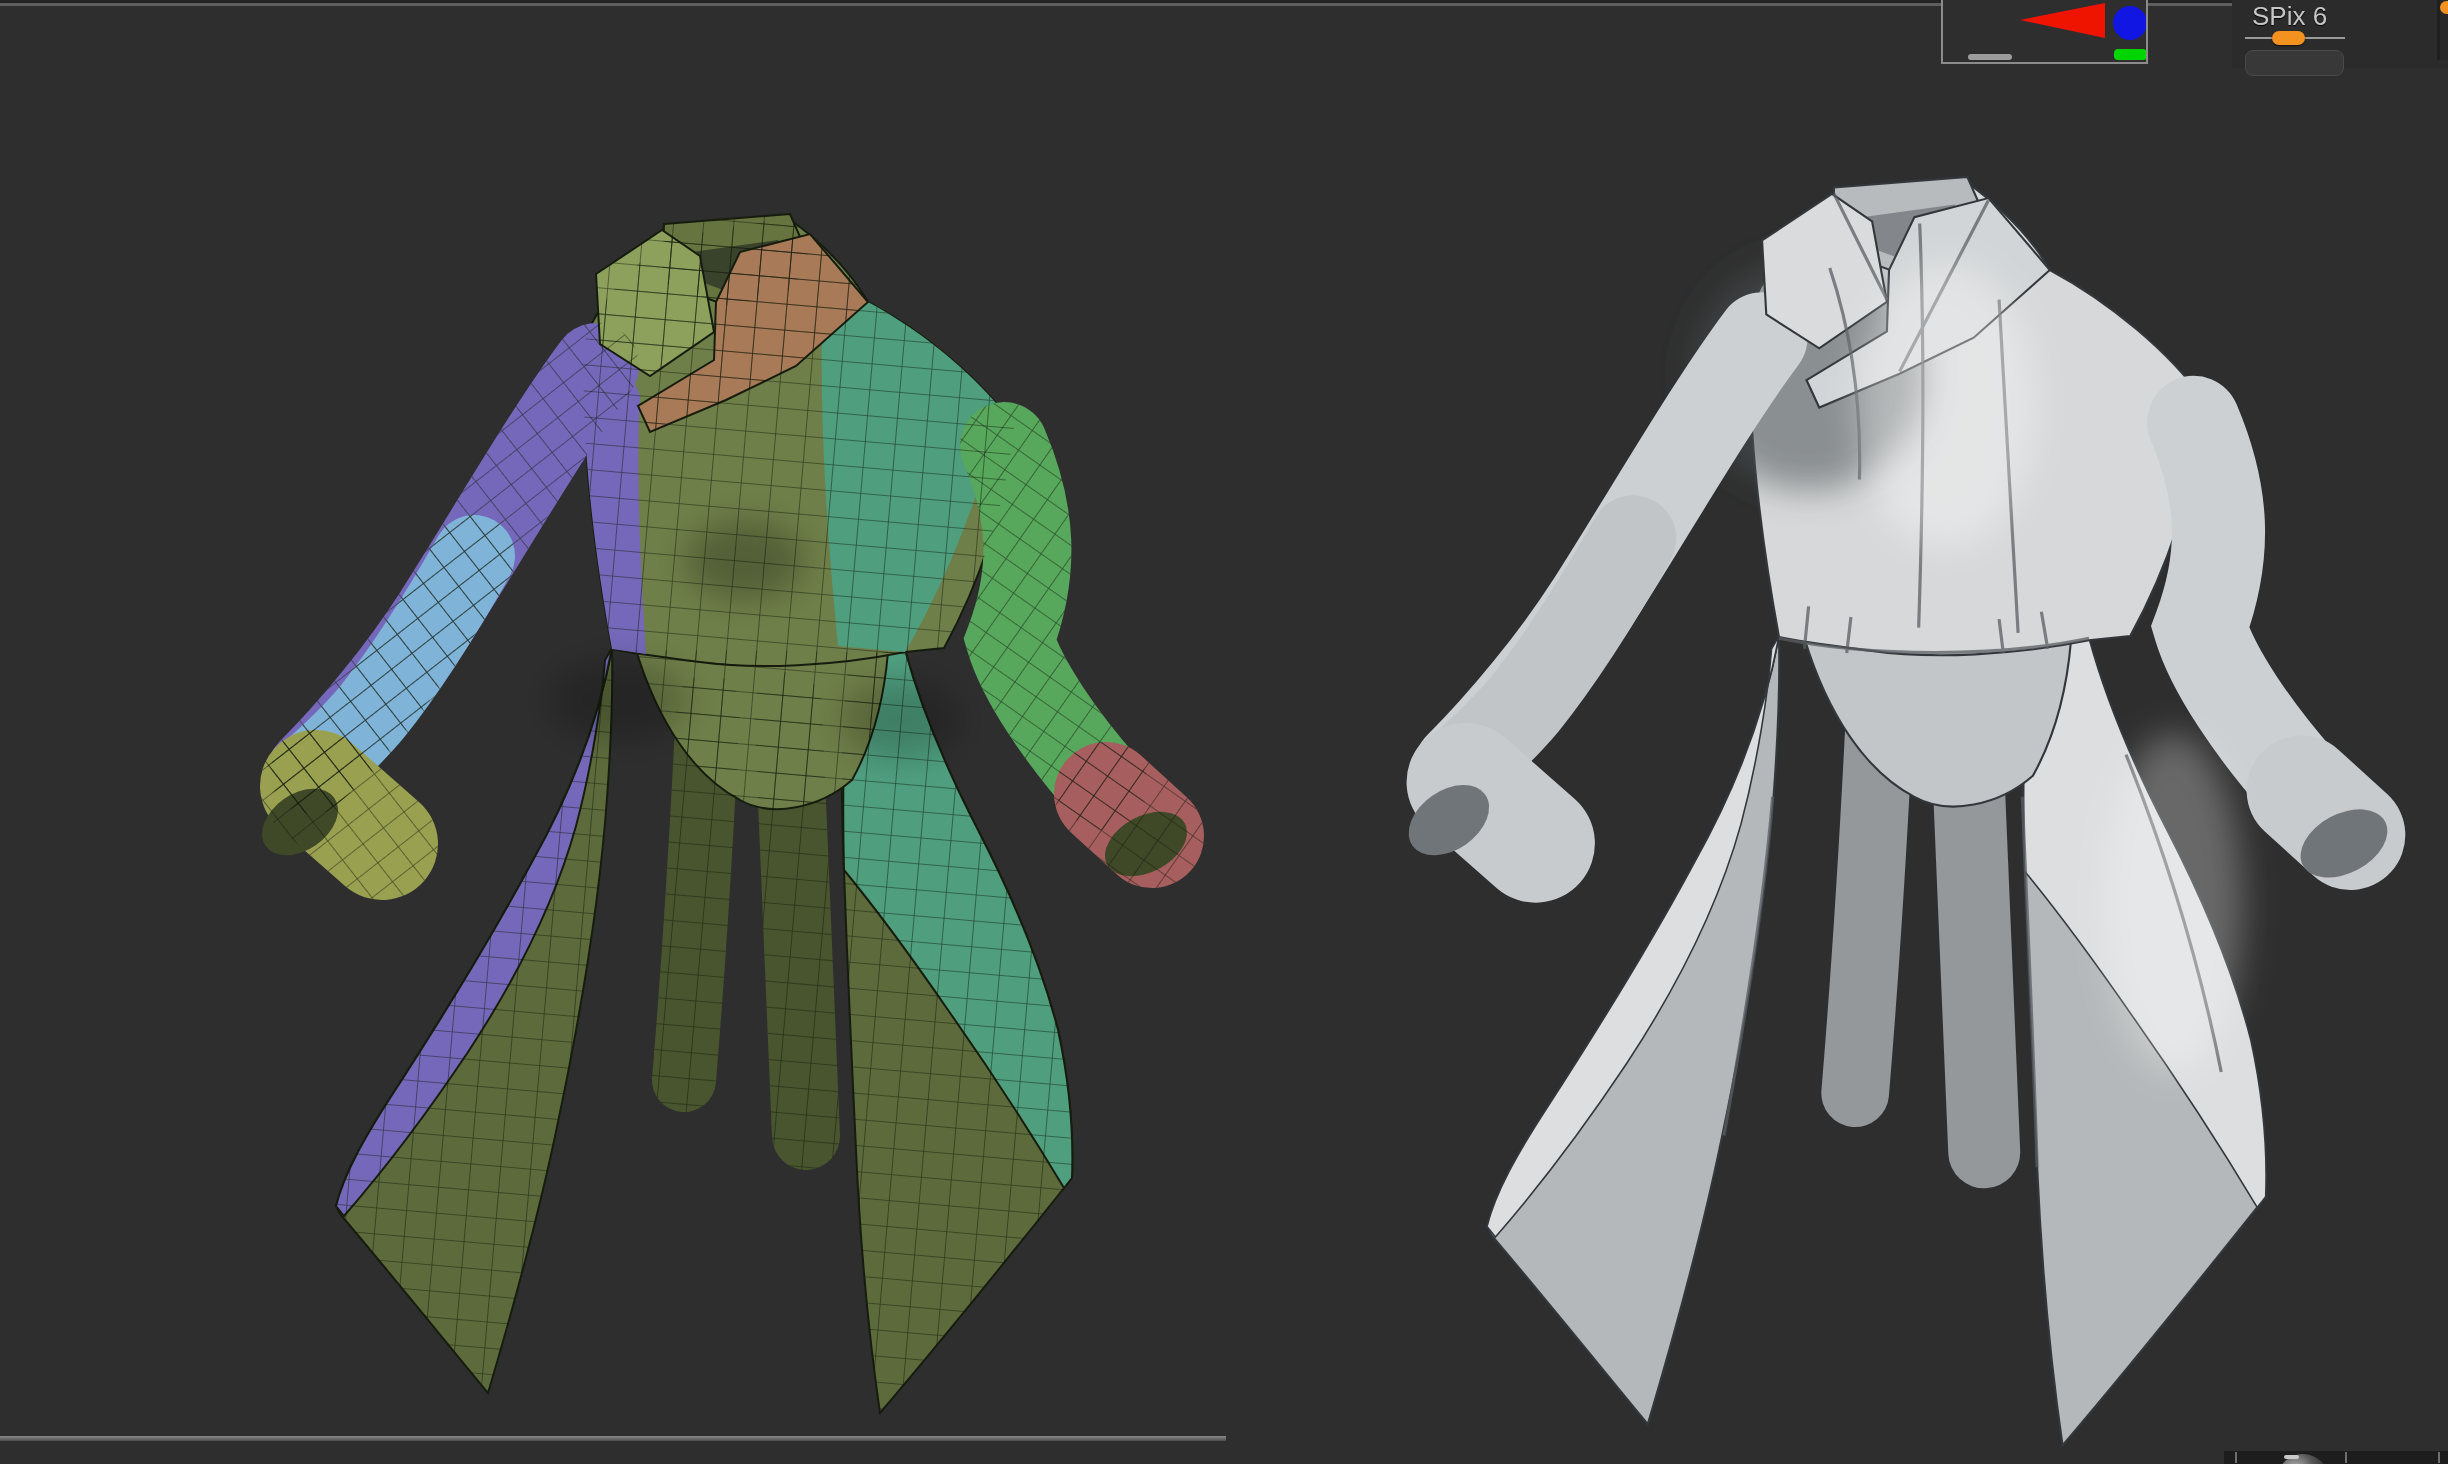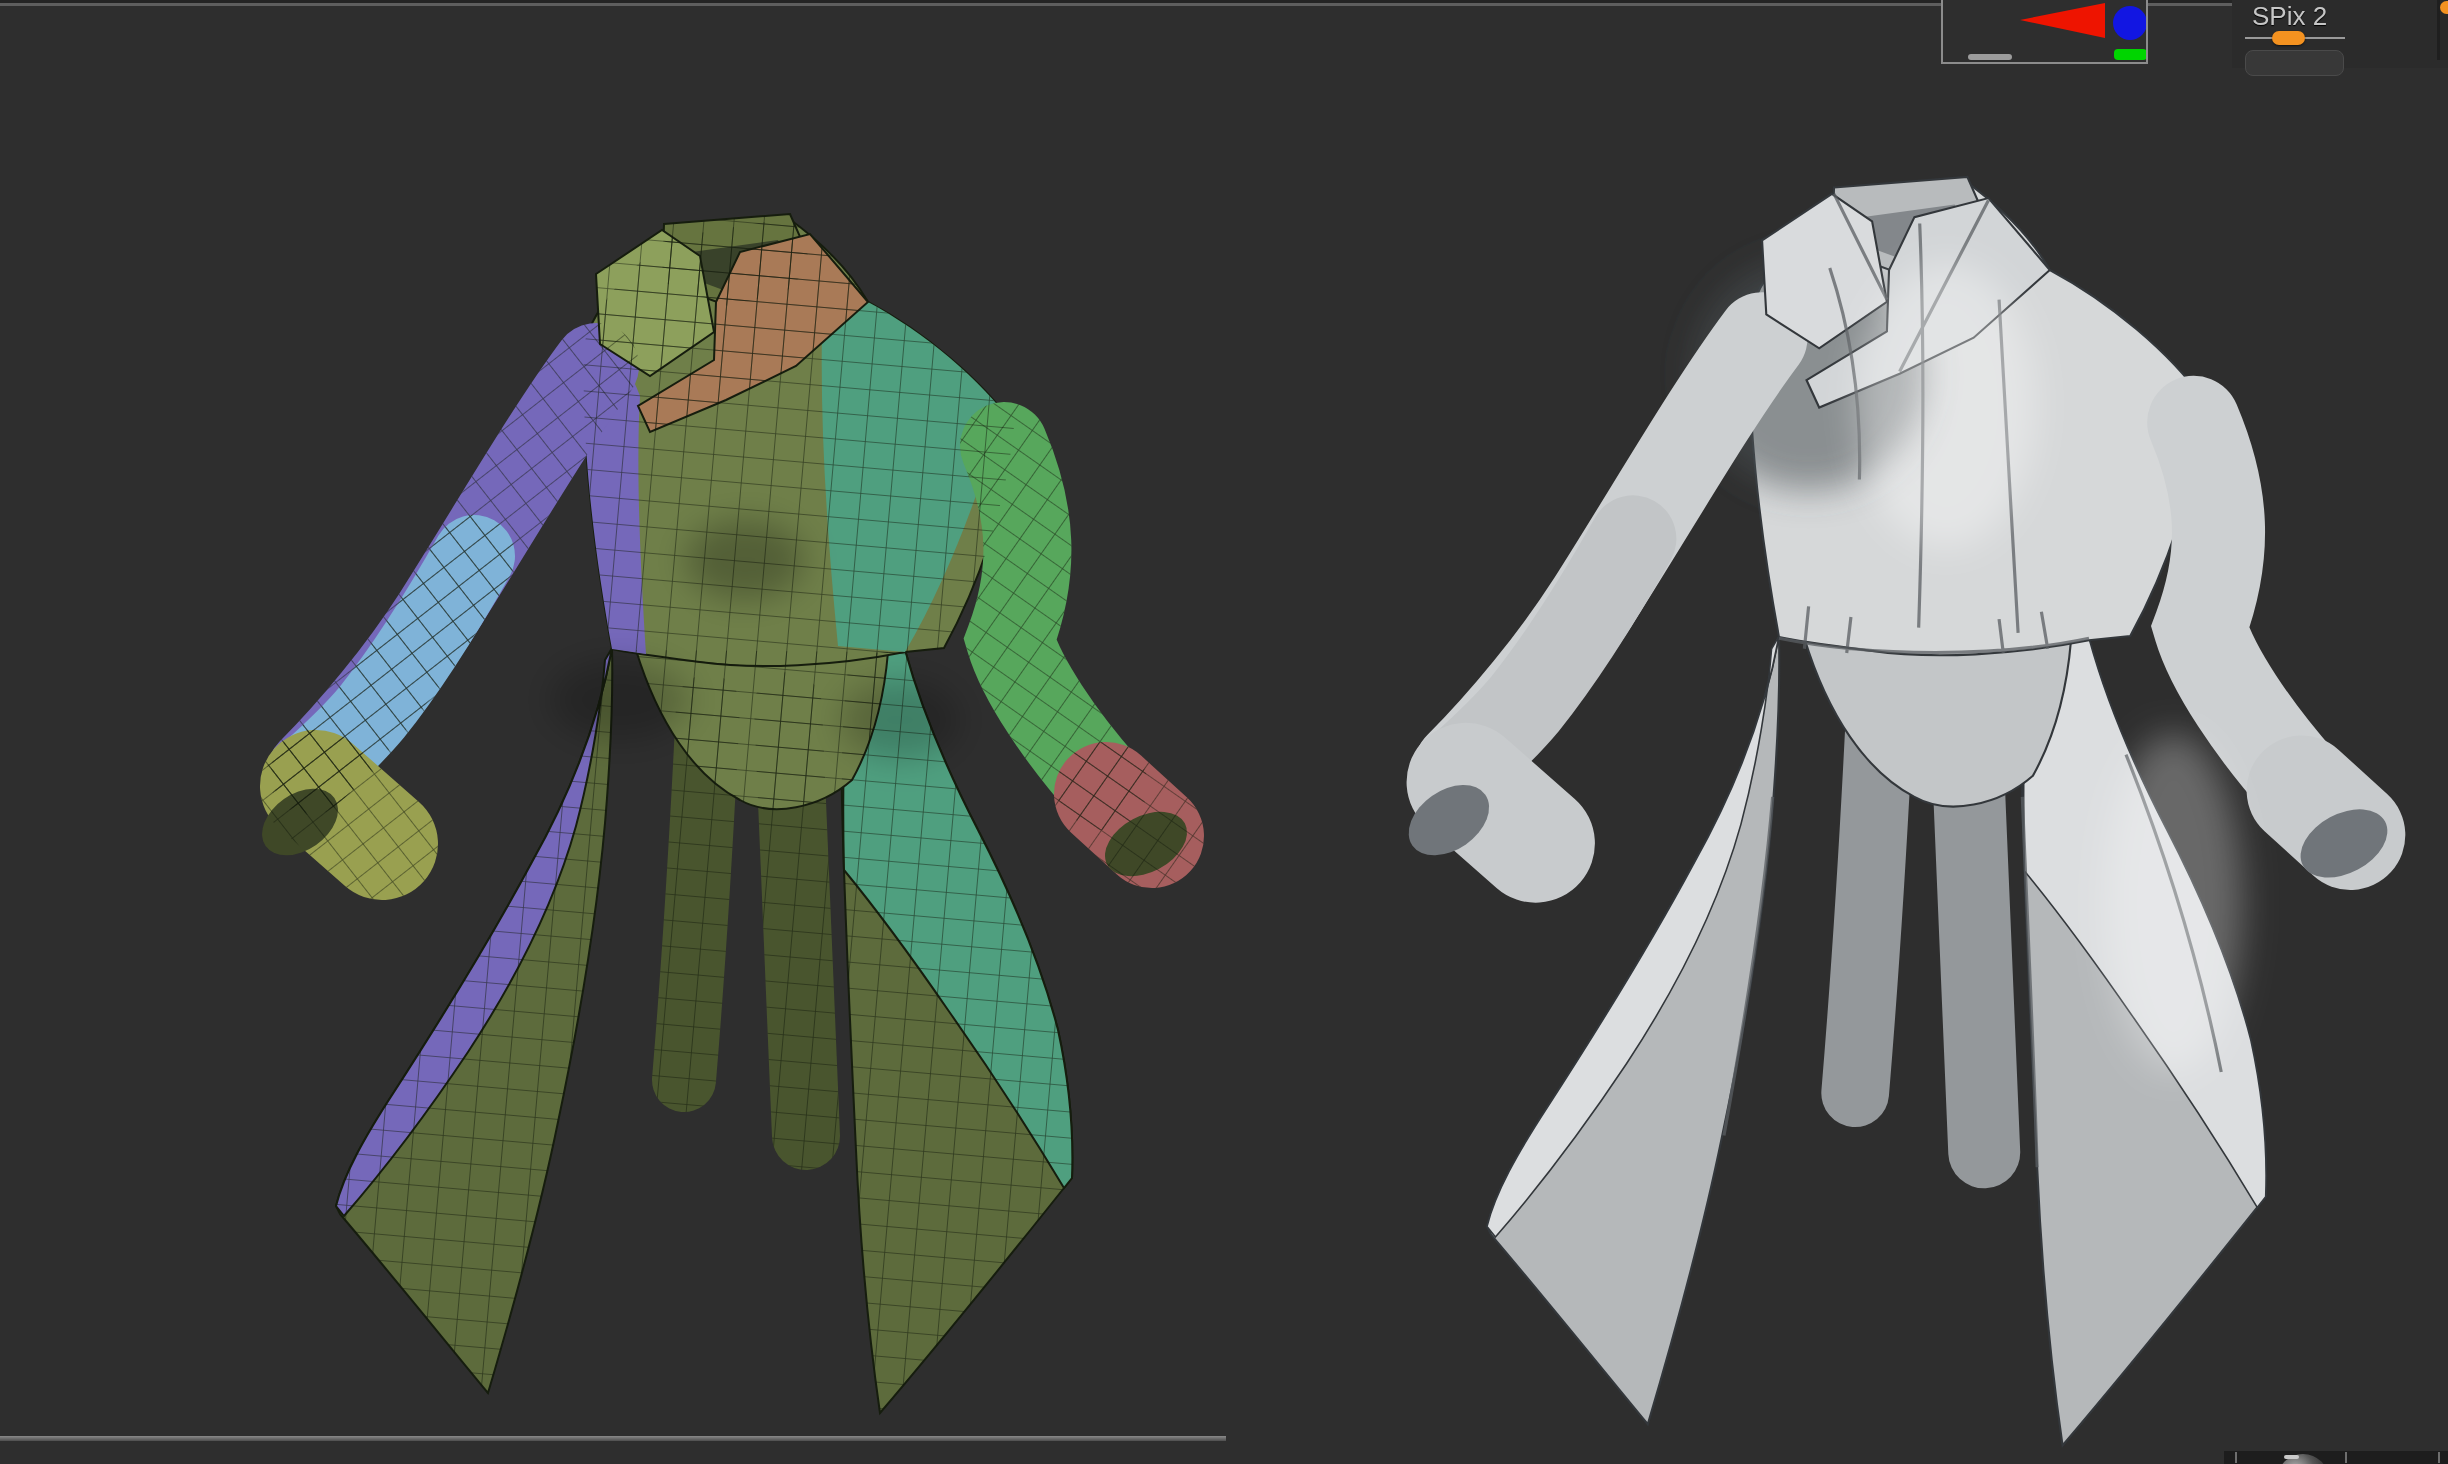--- a/index.html
+++ b/index.html
@@ -184,21 +184,21 @@
   <div class="axis-box">
     <svg width="203" height="66" viewBox="0 0 203 66">
       <polygon points="77,24 162,7 162,42" fill="#ee1400"></polygon>
       <circle cx="187" cy="27" r="17" fill="#1216e2"></circle>
       <rect x="171" y="53" width="33" height="11" rx="4" fill="#00d500"></rect>
       <rect x="25" y="58" width="44" height="6" rx="3" fill="#9c9c9c"></rect>
     </svg>
   </div>
 
   <div class="spix-panel">
-    <div class="spix-label">SPix 2</div>
+    <div class="spix-label">SPix 6</div>
     <div class="spix-track"></div>
     <div class="spix-handle"></div>
     <div class="spix-button"></div>
     <div class="spix-sep"></div>
     <div class="spix-right-col"></div>
   </div>
   <div class="corner-dot"></div>
 
   <div class="bottom-divider"></div>
 

